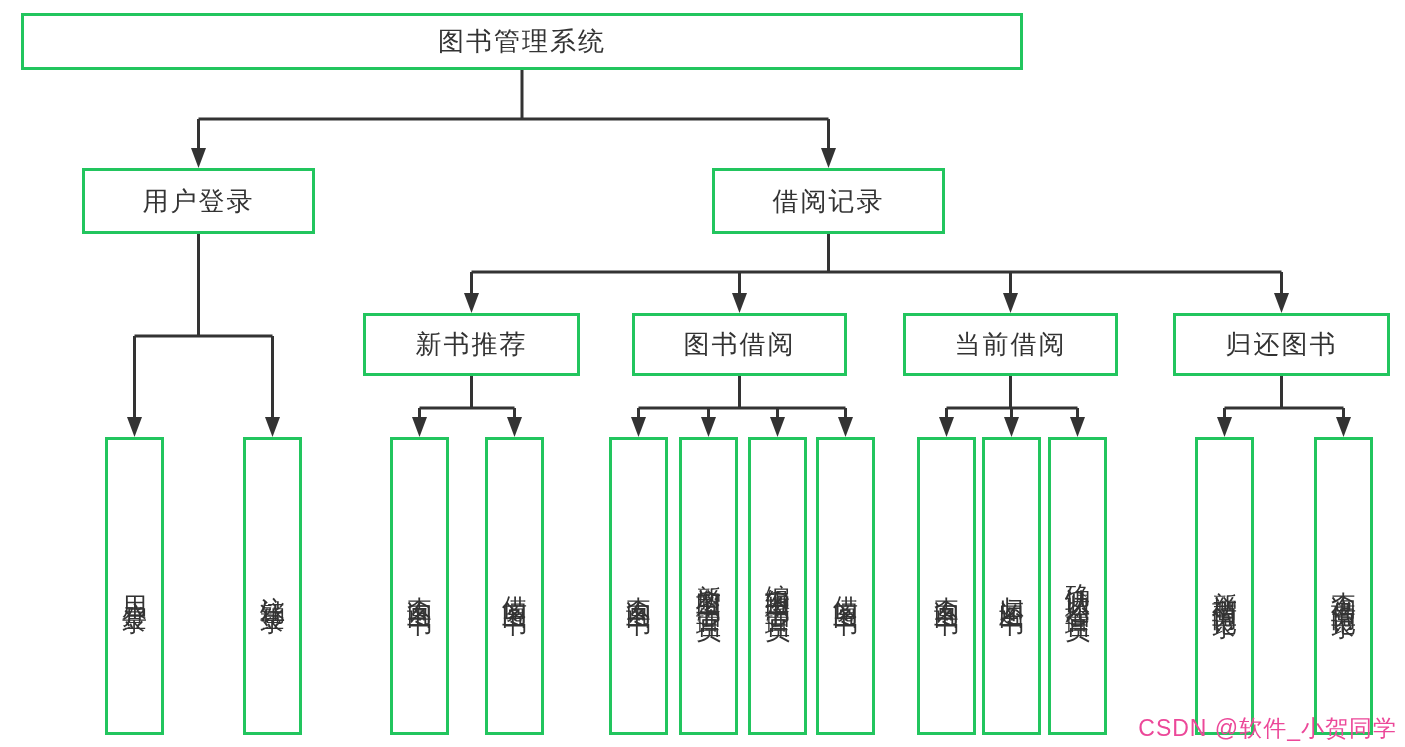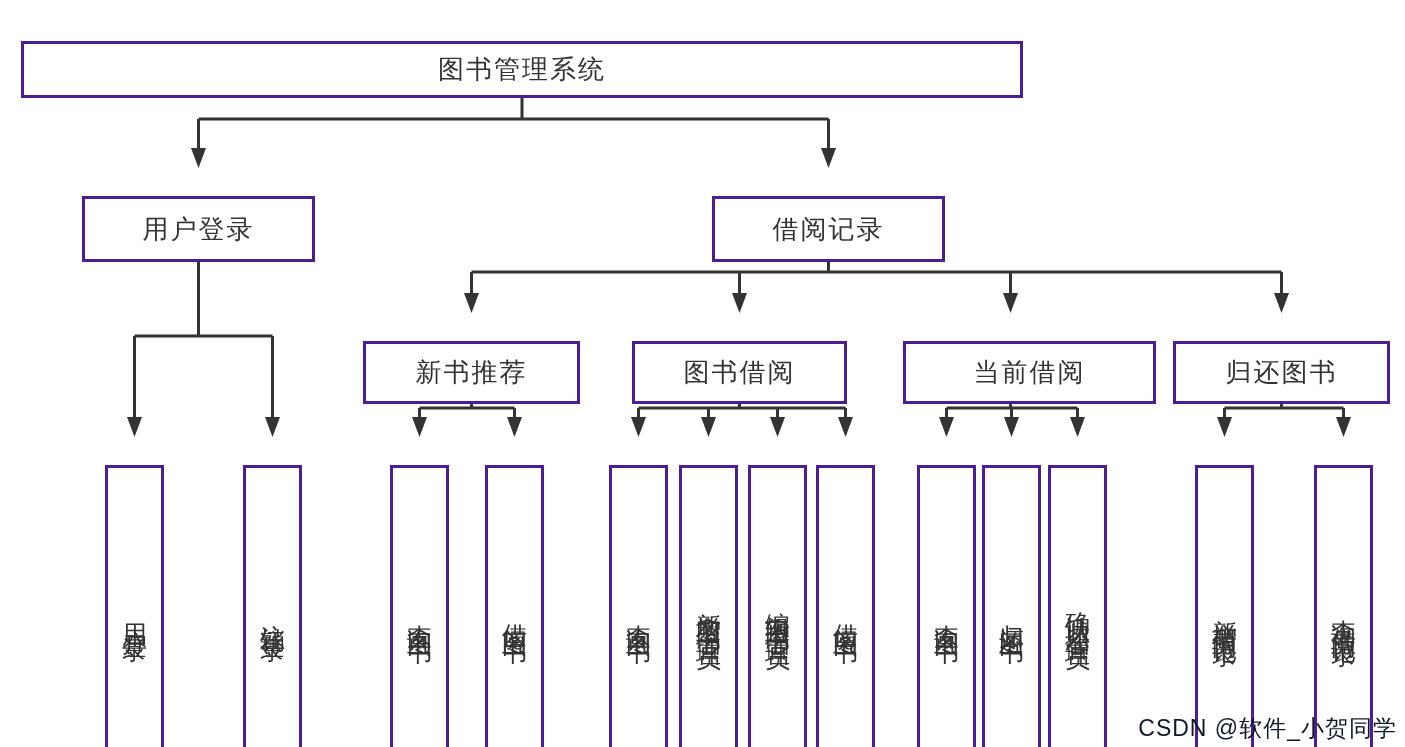--- a/index.html
+++ b/index.html
@@ -20,46 +20,45 @@
     position: absolute;
     left: 0;
     top: 0;
     width: 1405px;
     height: 747px;
   }
   .box {
     position: absolute;
     box-sizing: border-box;
     background: #ffffff;
-    border: 3px solid #4c1d95;
+    border: 3px solid #22c55e;
     display: flex;
     align-items: center;
     justify-content: center;
     text-align: center;
-    margin-top: 28px;
   }
   .h-label {
     font-size: 26px;
     letter-spacing: 2px;
     white-space: nowrap;
   }
   .v-label {
     writing-mode: vertical-rl;
     text-orientation: mixed;
     font-size: 25px;
     letter-spacing: 5px;
     line-height: 1;
     white-space: nowrap;
   }
   .watermark {
     position: absolute;
     right: 8px;
     bottom: 3px;
     font-size: 23px;
-    color: #0f172a;
+    color: #ec4899;
     letter-spacing: 1px;
     white-space: nowrap;
   }
 </style>
 </head>
 <body>
 
 <div class="stage">
 
   <svg class="connectors" viewBox="0 0 1405 747" xmlns="http://www.w3.org/2000/svg">
@@ -145,21 +144,21 @@
   <div class="box" style="left:712px; top:168px; width:233px; height:66px">
     <span class="h-label">借阅记录</span>
   </div>
 
   <div class="box" style="left:632px; top:313px; width:215px; height:63px">
     <span class="h-label">图书借阅</span>
   </div>
   <div class="box" style="left:363px; top:313px; width:217px; height:63px">
     <span class="h-label">新书推荐</span>
   </div>
-  <div class="box" style="left:903px; top:313px; width:253px; height:63px">
+  <div class="box" style="left:903px; top:313px; width:215px; height:63px">
     <span class="h-label">当前借阅</span>
   </div>
   <div class="box" style="left:1173px; top:313px; width:217px; height:63px">
     <span class="h-label">归还图书</span>
   </div>
 
   <div class="box" style="left:105px; top:437px; width:59px; height:298px">
     <span class="v-label">用户登录</span>
   </div>
   <div class="box" style="left:243px; top:437px; width:59px; height:298px">

